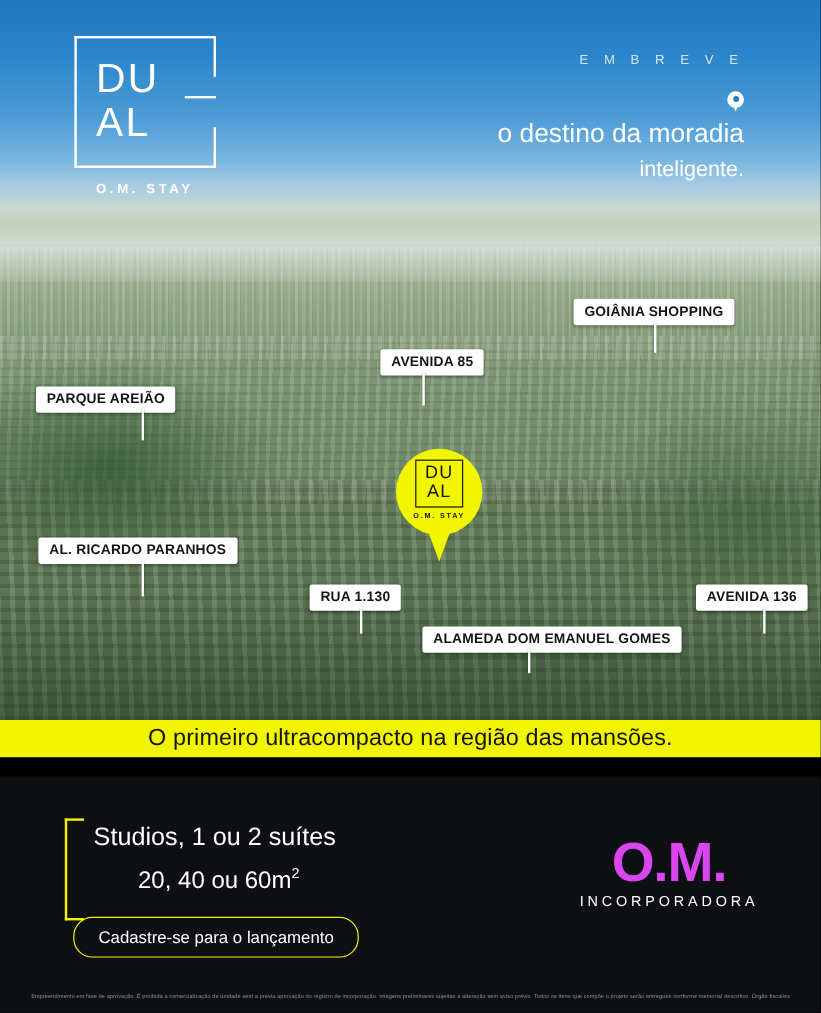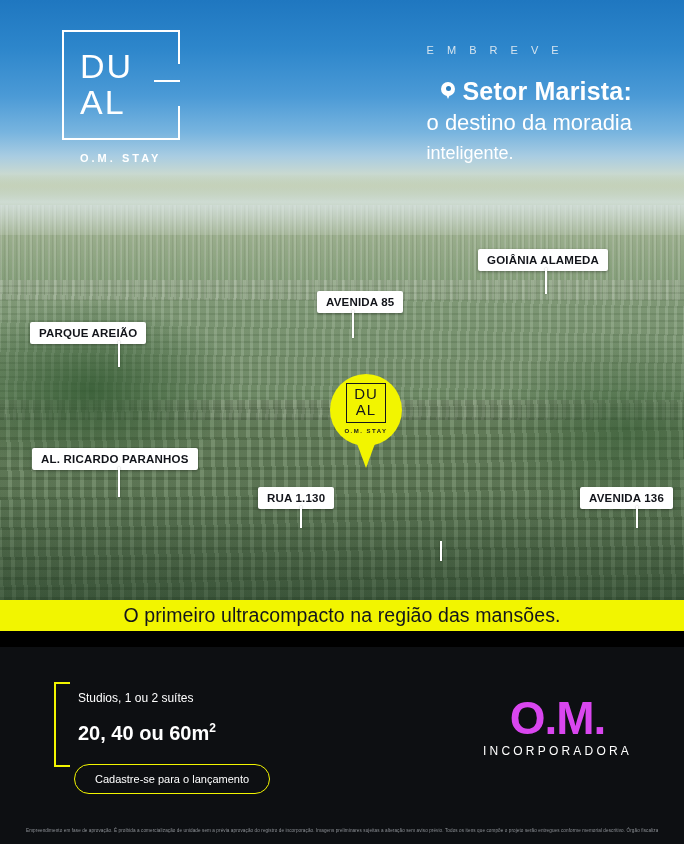--- a/index.html
+++ b/index.html
@@ -98,22 +98,22 @@
     color: #fff; font-size: 34px; letter-spacing: 2px; line-height: 36px;
     font-family: "Liberation Sans", sans-serif; font-weight: 400;
   }
   .logo-sub {
     margin-top: 12px; margin-left: 18px;
     color: #fff; font-size: 11px; letter-spacing: 3px; font-weight: 700;
   }
 
   
   .head {
-    position: absolute; right: 52px; top: 44px;
-    text-align: left; color: #fff;
+    position: absolute; right: 64px; top: 44px;
+    text-align: right; color: #fff;
   }
   .kicker {
     font-size: 11px; letter-spacing: 5px; color: #e7eef3; opacity: .9;
     margin-bottom: 20px;
   }
   .head-line1 {
     font-size: 25px; font-weight: 700; letter-spacing: .2px; line-height: 30px;
     display: flex; align-items: center; justify-content: flex-end; gap: 7px;
   }
   .pin-ico { display: inline-block; width: 14px; height: 18px; position: relative; }
@@ -193,28 +193,28 @@
     position: absolute; left: 0; top: 647px; width: 684px; height: 197px;
     background: #0d0f12;
   }
   .foot-bracket {
     position: absolute; left: 54px; top: 35px; width: 16px; height: 85px;
     border: 2px solid #f2f500; border-right: none;
   }
   .foot-lines {
     position: absolute; left: 78px; top: 36px; color: #fff;
   }
-  .foot-l1 { font-size: 12px; font-weight: 300; line-height: 30px; }
-  .foot-l2 { font-size: 20px; font-weight: 700; line-height: 30px; }
+  .foot-l1 { font-size: 21px; font-weight: 300; line-height: 30px; }
+  .foot-l2 { font-size: 20px; font-weight: 400; line-height: 30px; margin-left: 37px; }
   .foot-l2 sup { font-size: 12px; }
 
   .cta {
-    position: absolute; left: 74px; top: 117px;
+    position: absolute; left: 61px; top: 117px;
     border: 1.5px solid #f2f500; border-radius: 16px;
-    padding: 8px 20px; color: #fff; font-size: 11px; font-weight: 400;
+    padding: 8px 20px; color: #fff; font-size: 14px; font-weight: 400;
     background: transparent; cursor: pointer;
   }
 
   .om-logo { position: absolute; right: 52px; top: 48px; text-align: center; }
   .om-mark {
     color: #d946ef; font-size: 46px; font-weight: 700; letter-spacing: -1px; line-height: 46px;
   }
   .om-sub { color: #fff; font-size: 12px; letter-spacing: 3.2px; margin-top: 3px; font-weight: 400; }
 
   .legal {
@@ -253,41 +253,41 @@
     </div>
     <div class="logo-sub">O.M. STAY</div>
   </div>
 
   <div class="head">
     <div class="kicker">E M   B R E V E</div>
     <div class="head-line1">
       <span class="pin-ico">
           <i></i>
         </span>
-      <span>Setor Marista:</span>
     </div>
     <div class="head-line2">o destino da moradia</div>
     <div class="head-line3">inteligente.</div>
   </div>
 
-  <div class="label" style="left:478px; top:249px;">GOIÂNIA ALAMEDA</div>
+  <div class="label" style="left:478px; top:249px;">GOIÂNIA SHOPPING</div>
   <div class="leader" style="left:545px; top:268px; height:26px;"></div>
 
   <div class="label" style="left:317px; top:291px;">AVENIDA 85</div>
   <div class="leader" style="left:352px; top:310px; height:28px;"></div>
 
   <div class="label" style="left:30px; top:322px;">PARQUE AREIÃO</div>
   <div class="leader" style="left:118px; top:341px; height:26px;"></div>
 
   <div class="label" style="left:32px; top:448px;">AL. RICARDO PARANHOS</div>
   <div class="leader" style="left:118px; top:467px; height:30px;"></div>
 
   <div class="label" style="left:258px; top:487px;">RUA 1.130</div>
   <div class="leader" style="left:300px; top:506px; height:22px;"></div>
 
+  <div class="label" style="left:352px; top:522px;">ALAMEDA DOM EMANUEL GOMES</div>
   <div class="leader" style="left:440px; top:541px; height:20px;"></div>
 
   <div class="label" style="left:580px; top:487px;">AVENIDA 136</div>
   <div class="leader" style="left:636px; top:506px; height:22px;"></div>
 
   <div class="map-pin">
     <div class="pin-tail"></div>
     <div class="pin-body"></div>
     <div class="pin-bracket"></div>
     <div class="pin-logo">

